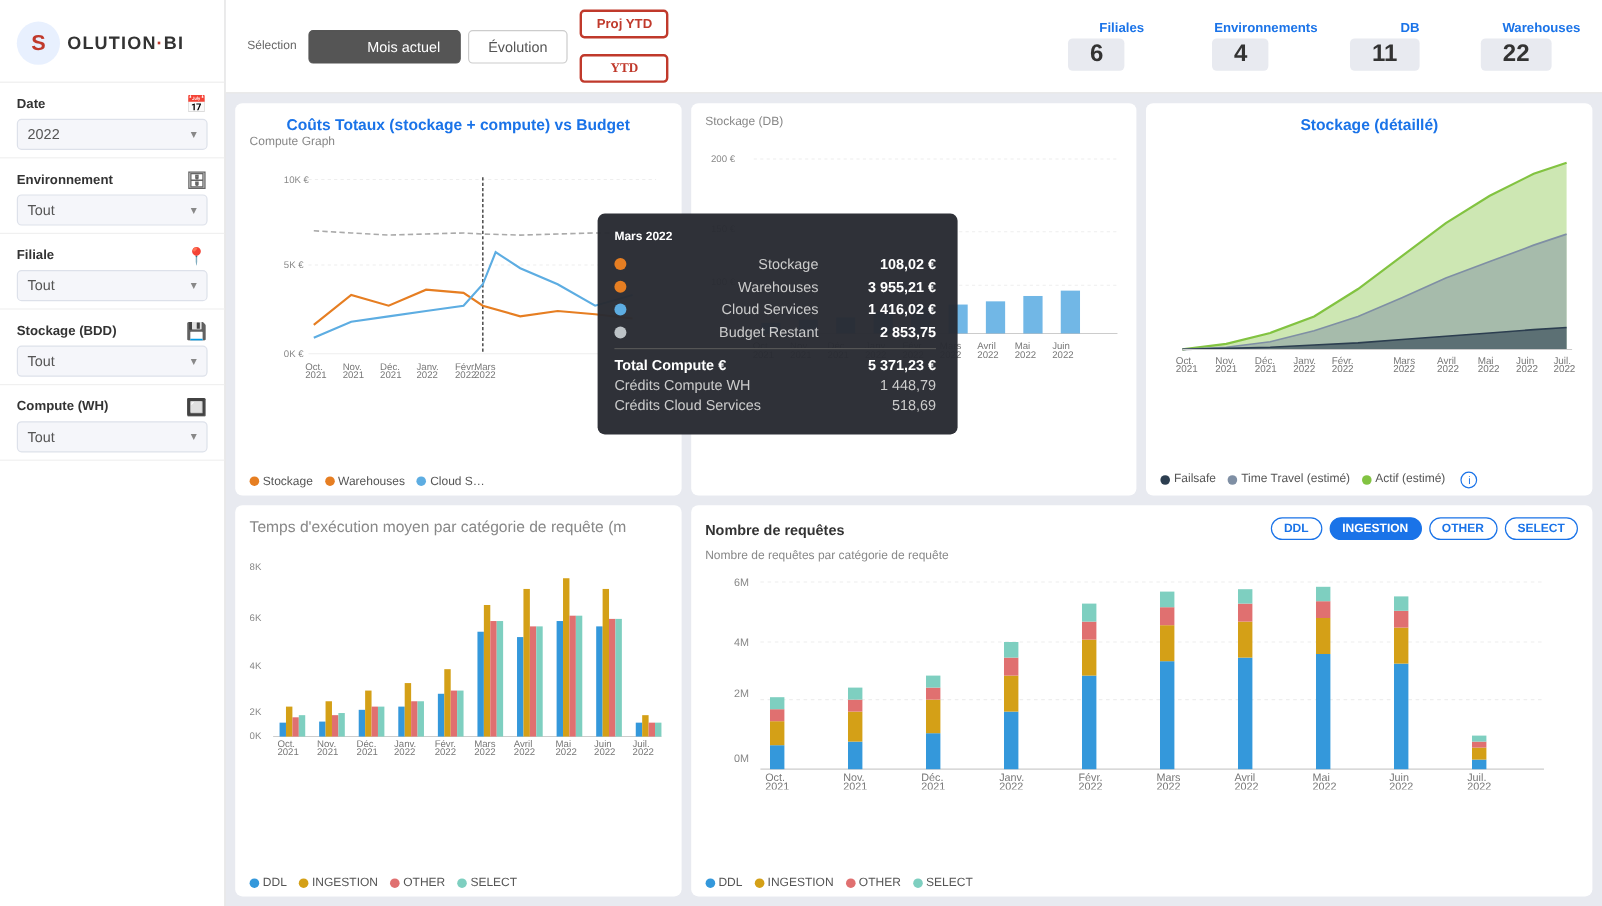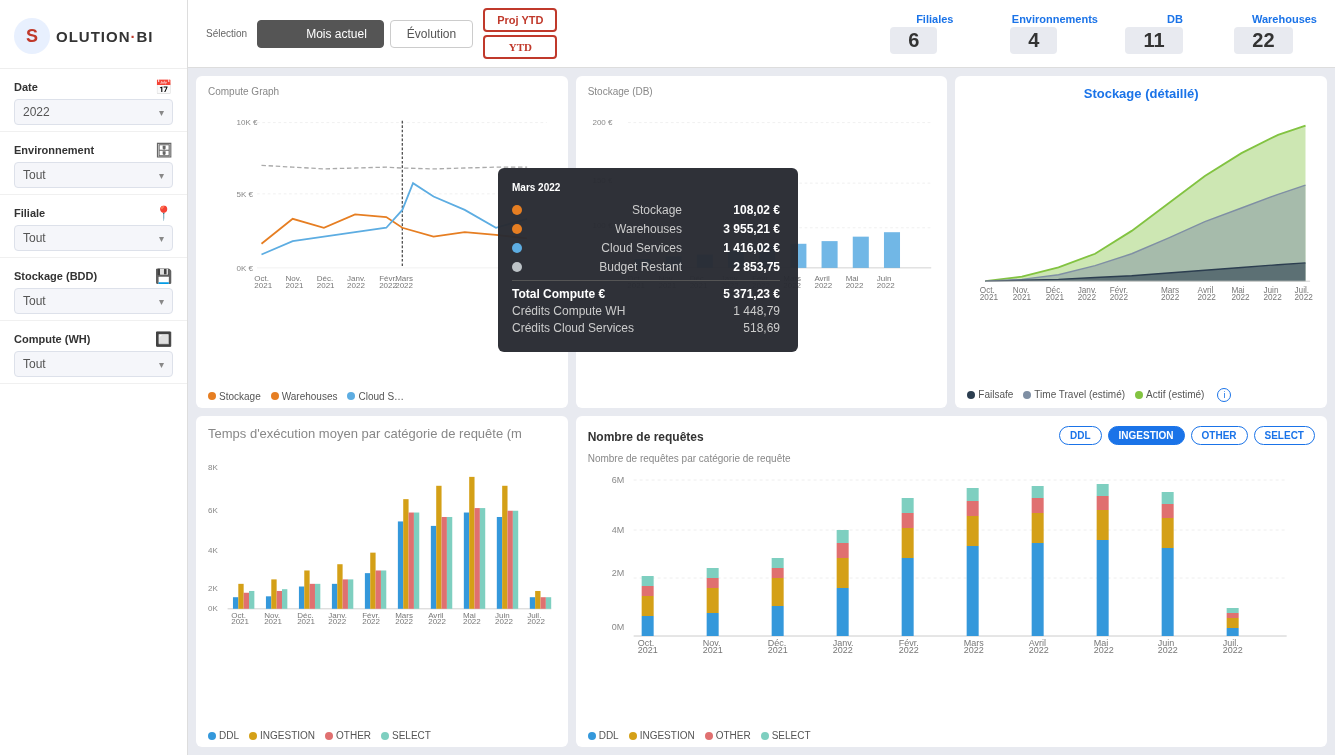--- a/index.html
+++ b/index.html
@@ -325,21 +325,21 @@
   </div>
 </div>
 
 <div id="main">
 
   <div id="topbar">
     <div class="selection-group">
       <span class="selection-label">Sélection</span>
       <button class="btn-tab active-dark">Mois actuel</button>
       <button class="btn-tab">Évolution</button>
-      <div style="display:flex; flex-direction:column; gap:3px; margin-left:4px;">
+      <div style="display:flex; flex-direction:column; gap:13px; margin-left:4px;">
         <button class="btn-tab-outline" style="padding:4px 12px; font-size:11px;">Proj YTD</button>
         <button class="btn-tab-outline" style="padding:4px 14px; font-size:11px;font-family:Liberation Serif, serif;">YTD</button>
       </div>
     </div>
     <div class="topbar-stats">
       <div class="stat-box">
         <span class="stat-label">Filiales</span>
         <span class="stat-value">6</span>
       </div>
       <div class="stat-box">
@@ -353,20 +353,21 @@
       <div class="stat-box">
         <span class="stat-label">Warehouses</span>
         <span class="stat-value">22</span>
       </div>
     </div>
   </div>
 
   <div id="dashboard">
 
     <div class="chart-card">
+      <div class="chart-title">Coûts Totaux (stockage + compute) vs Budget</div>
       <div class="chart-subtitle">Compute Graph</div>
       <div class="chart-svg-area">
         <svg width="100%" height="200" viewBox="0 0 390 200">
 
           <text x="32" y="15" class="y-axis-label">10K €</text>
           <text x="32" y="95" class="y-axis-label">5K €</text>
           <text x="32" y="178" class="y-axis-label">0K €</text>
 
           <line x1="55" y1="12" x2="380" y2="12" stroke="#eee" stroke-width="1" stroke-dasharray="3,3"></line>
           <line x1="55" y1="92" x2="380" y2="92" stroke="#eee" stroke-width="1" stroke-dasharray="3,3"></line>

